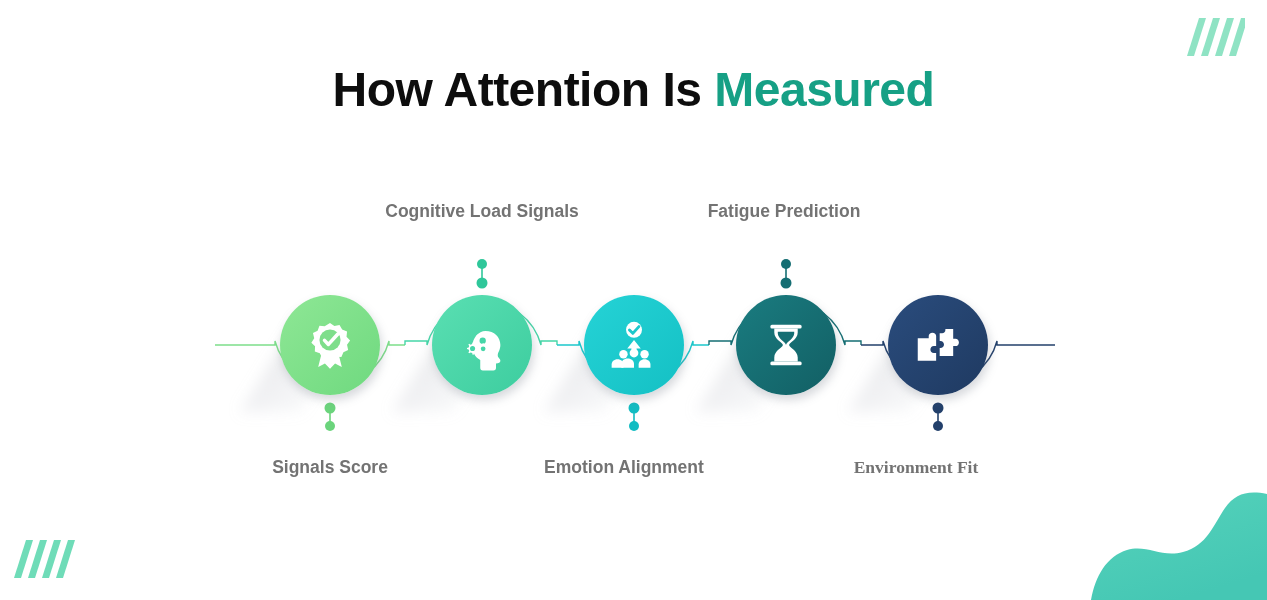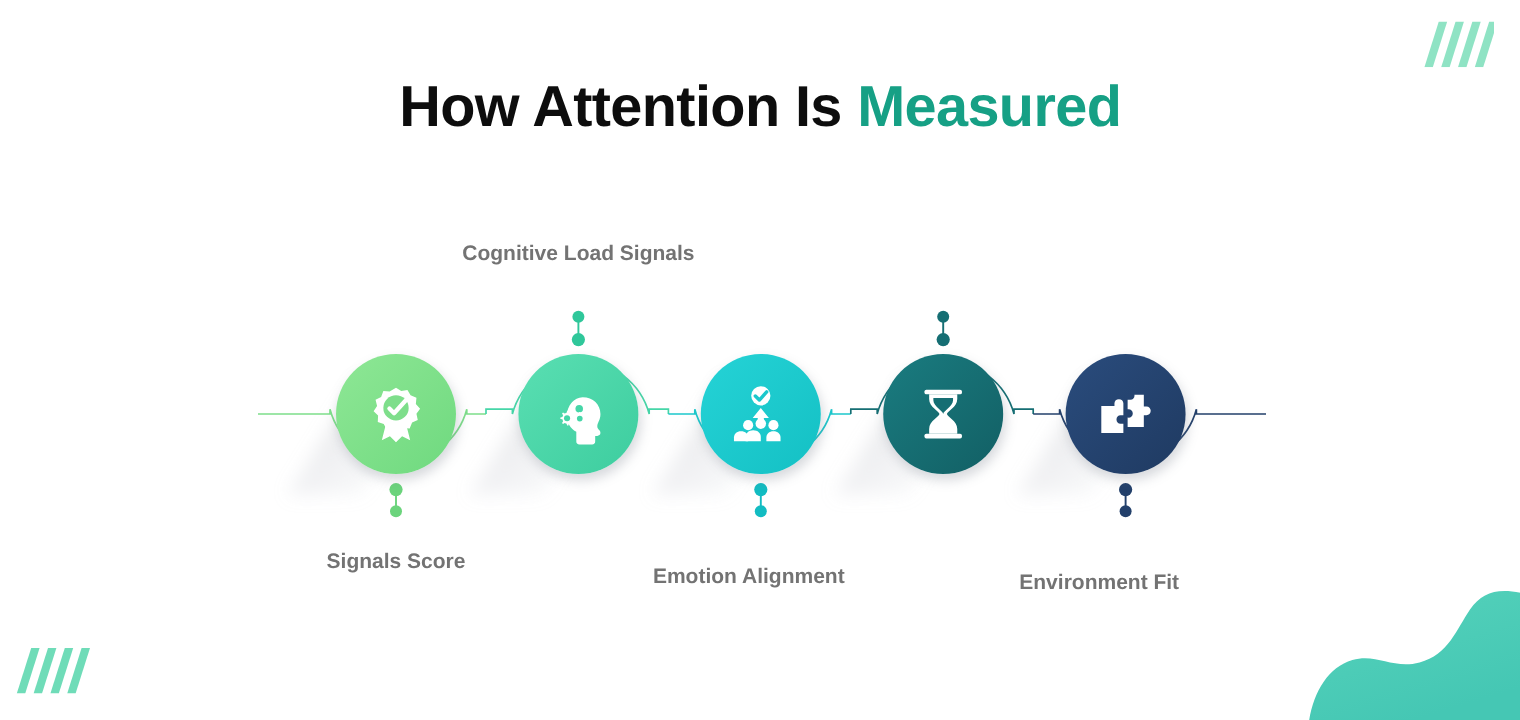--- a/index.html
+++ b/index.html
@@ -227,18 +227,19 @@
       <svg width="54" height="54" viewBox="0 0 64 64">
         <g fill="#ffffff">
           <path d="M8 24 l13 0 0-2.6 c0-2.4 1.9-4 4.4-4 2.5 0 4.4 1.6 4.4 4 l0 2.6 0 9.2 -2.8 0 c-2.4 0-4 1.8-4 4.2 0 2.4 1.6 4.2 4 4.2 l2.8 0 0 9.2 -21.8 0 0-10.6 z"></path>
           <path d="M34 12 l2.8 0 c2.4 0 4-1.8 4-4.2 0-0.3 0-0.6-0.1-0.9 l9.3 0 0 11.6 2.6 0 c2.4 0 4.2 1.9 4.2 4.4 0 2.5-1.8 4.4-4.2 4.4 l-2.6 0 0 11.6 -16 0 0-9.4 c0.3 0.1 0.6 0.1 0.9 0.1 2.4 0 4.2-1.8 4.2-4.2 0-2.4-1.8-4.2-4.2-4.2 -0.3 0-0.6 0-0.9 0.1z" transform="translate(0,6)"></path>
         </g>
       </svg>
     </div>
   </div>
 
   <div class="nlabel" style="left:482px; top:201px;">Cognitive Load Signals</div>
+  <div class="nlabel" style="left:784px; top:201px;">Fatigue Prediction</div>
 
   <div class="nlabel" style="left:330px; top:457px;">Signals Score</div>
-  <div class="nlabel" style="left:624px; top:457px;margin-top:13px;">Emotion Alignment</div>
-  <div class="nlabel" style="left:916px; top:475px;">Environment Fit</div>
+  <div class="nlabel" style="left:624px; top:457px;">Emotion Alignment</div>
+  <div class="nlabel" style="left:916px; top:457px;font-family:Liberation Serif, serif;">Environment Fit</div>
 
 </div>
 
 </body></html>

